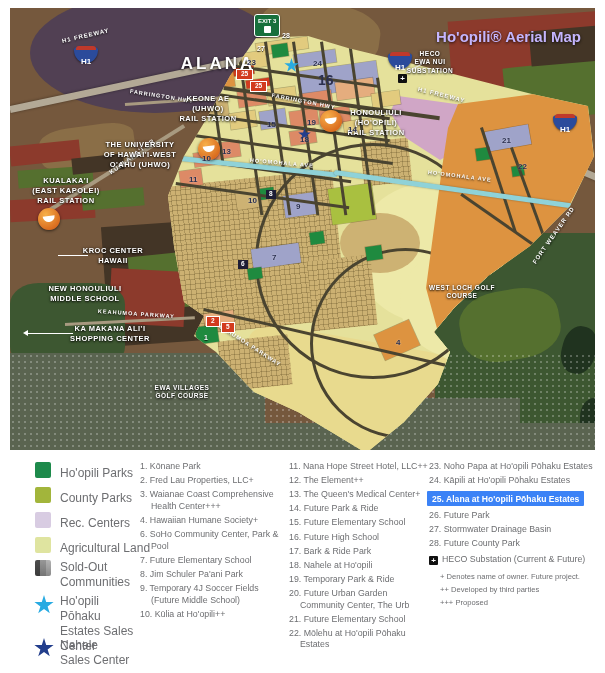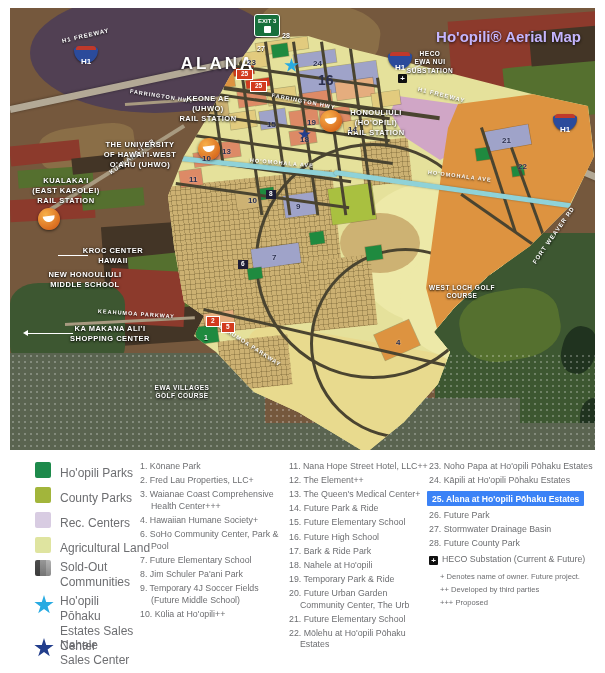--- a/index.html
+++ b/index.html
@@ -233,21 +233,21 @@
 RAIL STATION</div>
     <div class="mlab" style="left:366px;top:100px;">HONOULIULI
 (HO'OPILI)
 RAIL STATION</div>
     <div class="mlab small" style="left:420px;top:42px;">HECO
 EWA NUI
 SUBSTATION</div>
     <div class="mlab" style="left:103px;top:238px;">KROC CENTER
 HAWAII</div>
     <div class="leader" style="left:48px;top:247px;width:30px;"></div>
-    <div class="mlab" style="left:75px;top:262px;">NEW HONOULIULI
+    <div class="mlab" style="left:75px;top:276px;">NEW HONOULIULI
 MIDDLE SCHOOL</div>
     <div class="mlab" style="left:100px;top:316px;">KA MAKANA ALI'I
 SHOPPING CENTER</div>
     <div class="leader" style="left:18px;top:325px;width:45px;"></div>
     <div class="arrowhead" style="left:13px;top:322px;"></div>
     <div class="mlab small" style="left:452px;top:276px;">WEST LOCH GOLF
 COURSE</div>
     <div class="mlab small" style="left:172px;top:376px;">EWA VILLAGES
 GOLF COURSE</div>
 

